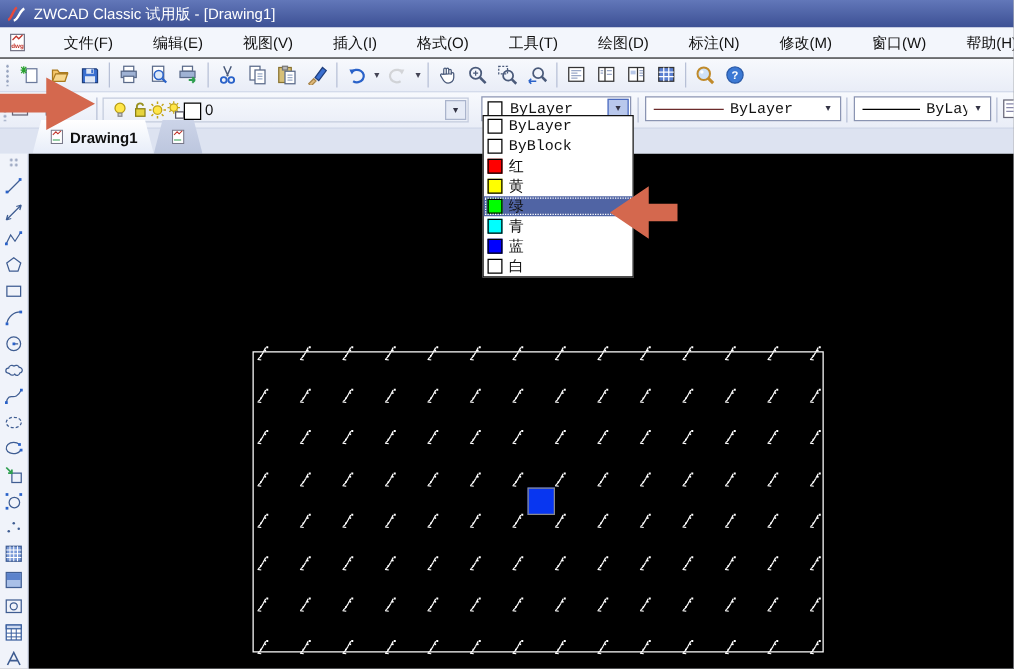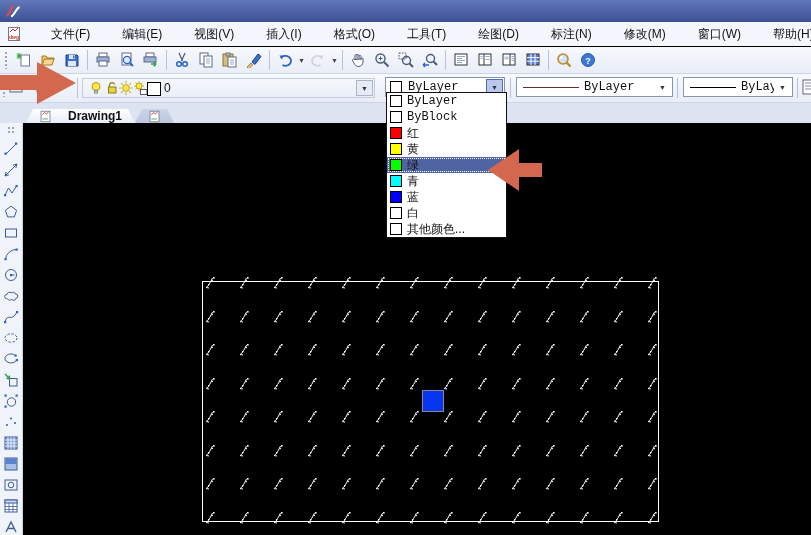--- a/index.html
+++ b/index.html
@@ -43,21 +43,21 @@
     border:1px solid #111;z-index:40;}
   .dd-item{height:16px;display:flex;align-items:center;padding-left:3px;gap:5px;
     font-family:"Liberation Mono","DejaVu Sans Mono",monospace;font-size:12px;}
   .dd-item .lbl{font-family:"Liberation Sans",sans-serif;}
   .dd-item.latin .lbl{font-family:"Liberation Mono","DejaVu Sans Mono",monospace;}
   .dd-item.selected{background:#5064a4;outline:1px dotted #fff;outline-offset:-2px;}
   .swatch{width:10px;height:10px;border:1px solid #000;flex:none;}
   
   .tabbar{height:20px;background:#dde3f1;display:flex;align-items:flex-end;
     padding-left:26px;box-sizing:border-box;}
-  .tab{height:14px;display:flex;align-items:center;gap:16px;padding:0 13px;
+  .tab{height:27px;display:flex;align-items:center;gap:4px;padding:0 13px;
     clip-path:polygon(7px 0,calc(100% - 7px) 0,100% 100%,0 100%);
     background:linear-gradient(#ccd4e8,#bcc6de);white-space:nowrap;}
   .tab.active{background:linear-gradient(#ffffff,#e7edf9);font-weight:bold;}
   
   .main{display:flex;height:415px;}
   .drawbar{width:22px;background:#f0f3fa;border-right:1px solid #ccd4e6;
     display:flex;flex-direction:column;align-items:center;flex:none;}
   .dgrip{width:8px;height:8px;margin:3px 0 4px 0;
     background-image:radial-gradient(#9aa6c0 1px,transparent 1.2px);background-size:4px 4px;}
   .dbtn{width:20px;height:21px;display:flex;align-items:center;justify-content:center;flex:none;}
@@ -72,20 +72,21 @@
 
 <div class="window">
 
   <div class="titlebar">
     <span style="display:flex">
       <svg width="16" height="16" viewBox="0 0 16 16">
         <path d="M1.5 13C4.5 12 5.5 4.5 8.5 3" stroke="#e84a3c" stroke-width="2" fill="none"></path>
         <path d="M6 13.5C10 12.5 10.5 5.5 14.5 4" stroke="#fff" stroke-width="2" fill="none"></path>
       </svg>
     </span>
+    <span class="ttl">ZWCAD Classic 试用版 - [Drawing1]</span>
   </div>
 
   <div class="menubar" id="menubar">
     <span style="display:flex;margin:0 6px 0 2px">
       <svg width="16" height="16" viewBox="0 0 16 16">
         <rect x="2.5" y="1.5" width="11" height="13" fill="#fff" stroke="#778"></rect>
         <path d="M4 6l3-3 2 2 3-3" stroke="#c2332a" fill="none"></path>
         <text x="8" y="12.5" font-size="5" fill="#c2332a" text-anchor="middle" font-weight="bold" font-family="Liberation Sans,sans-serif">dwg</text>
       </svg>
     </span>
@@ -1934,24 +1935,20 @@
         <span class="lbl">青</span>
       </div>
       <div class="dd-item">
         <span class="swatch" style="background:#0000ff"></span>
         <span class="lbl">蓝</span>
       </div>
       <div class="dd-item">
         <span class="swatch" style="background:#ffffff"></span>
         <span class="lbl">白</span>
       </div>
-      <div class="dd-item">
-        <span class="swatch" style="background:#ffffff"></span>
-        <span class="lbl">其他颜色...</span>
-      </div>
     </div>
 
   <svg class="annot-arrow" style="left:0;top:57px" width="78" height="52">
     <polygon class="arrowpoly" points="0,18 37,18 37,5 76,26 37,47 37,33 0,33" fill="#d4684e"></polygon>
   </svg>
   <svg class="annot-arrow" style="left:486px;top:147px" width="58" height="46">
     <polygon class="arrowpoly" points="2,23 33,2 33,16 56,16 56,30 33,30 33,44" fill="#d4684e"></polygon>
   </svg>
 
 </div>

